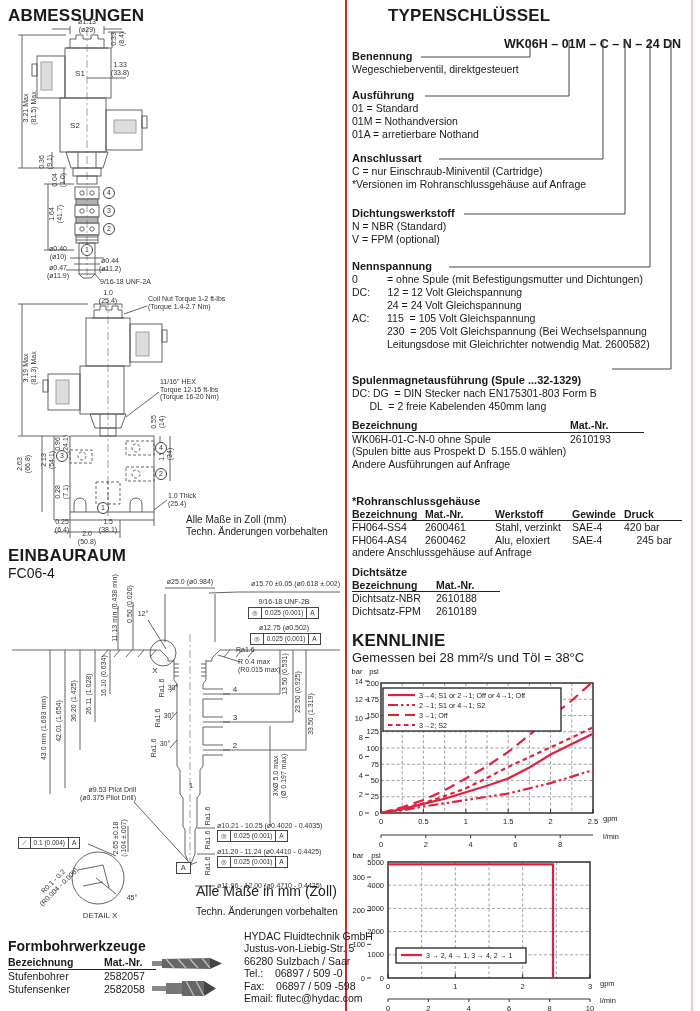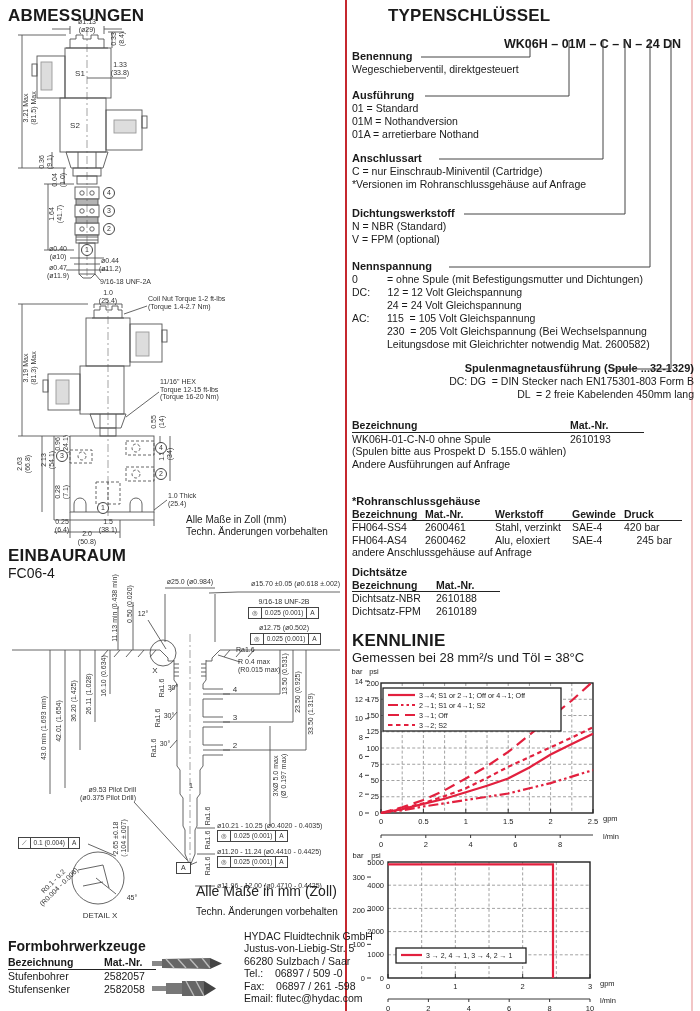--- a/index.html
+++ b/index.html
@@ -398,21 +398,21 @@
       <rect x="30" y="29" width="22" height="15" fill="#666"></rect>
       <path d="M52,29 L64,36.5 L52,44 Z" fill="#444"></path>
       <path d="M34,29 L42,44 M44,29 L52,44" stroke="#bbb" stroke-width="1.4"></path>
     </g>
   </svg>
 
   <div class="addr"><span>HYDAC Fluidtechnik GmbH</span>
 <span>Justus-von-Liebig-Str. 5</span>
 <span>66280 Sulzbach / Saar</span>
 <span>Tel.:    06897 / 509 -0</span>
-<span>Fax:    06897 / 261 -598</span>
+<span>Fax:    06897 / 509 -598</span>
 <span>Email: flutec@hydac.com</span></div>
 
   <svg style="position:absolute;left:0;top:0;pointer-events:none;z-index:1;" width="700" height="1011" viewBox="0 0 700 1011">
     <g stroke="#444" stroke-width="1" fill="none">
       <path d="M530,40 L530,57 L421,57"></path>
       <path d="M569,40 L569,96 L425,96"></path>
       <path d="M603,40 L603,159 L439,159"></path>
       <path d="M625,40 L625,214 L464,214"></path>
       <path d="M650,40 L650,267 L449,267"></path>
       <path d="M671,40 L671,369 L612,369"></path>
@@ -444,21 +444,21 @@
   </div>
   <div class="sec" style="top:260px;">
     <div class="sh">Nennspannung</div>
     <div class="pre">0          = ohne Spule (mit Befestigungsmutter und Dichtungen)</div>
     <div class="pre">DC:      12 = 12 Volt Gleichspannung</div>
     <div class="pre">            24 = 24 Volt Gleichspannung</div>
     <div class="pre">AC:      115  = 105 Volt Gleichspannung</div>
     <div class="pre">            230  = 205 Volt Gleichspannung (Bei Wechselspannung</div>
     <div class="pre">            Leitungsdose mit Gleichrichter notwendig Mat. 2600582)</div>
   </div>
-  <div class="sec" style="top:362px;text-align:right;">
+  <div class="sec" style="top:374px;">
     <div class="sh">Spulenmagnetausführung (Spule ...32-1329)</div>
     <div class="pre">DC: DG  = DIN Stecker nach EN175301-803 Form B</div>
     <div class="pre">      DL  = 2 freie Kabelenden 450mm lang</div>
   </div>
 
   <div class="tbl" style="top:419px;width:300px;">
     <div class="trow thead" style="width:292px;">
       <span style="width:218px;">Bezeichnung</span>
       <span style="width:74px;">Mat.-Nr.</span>
     </div>

